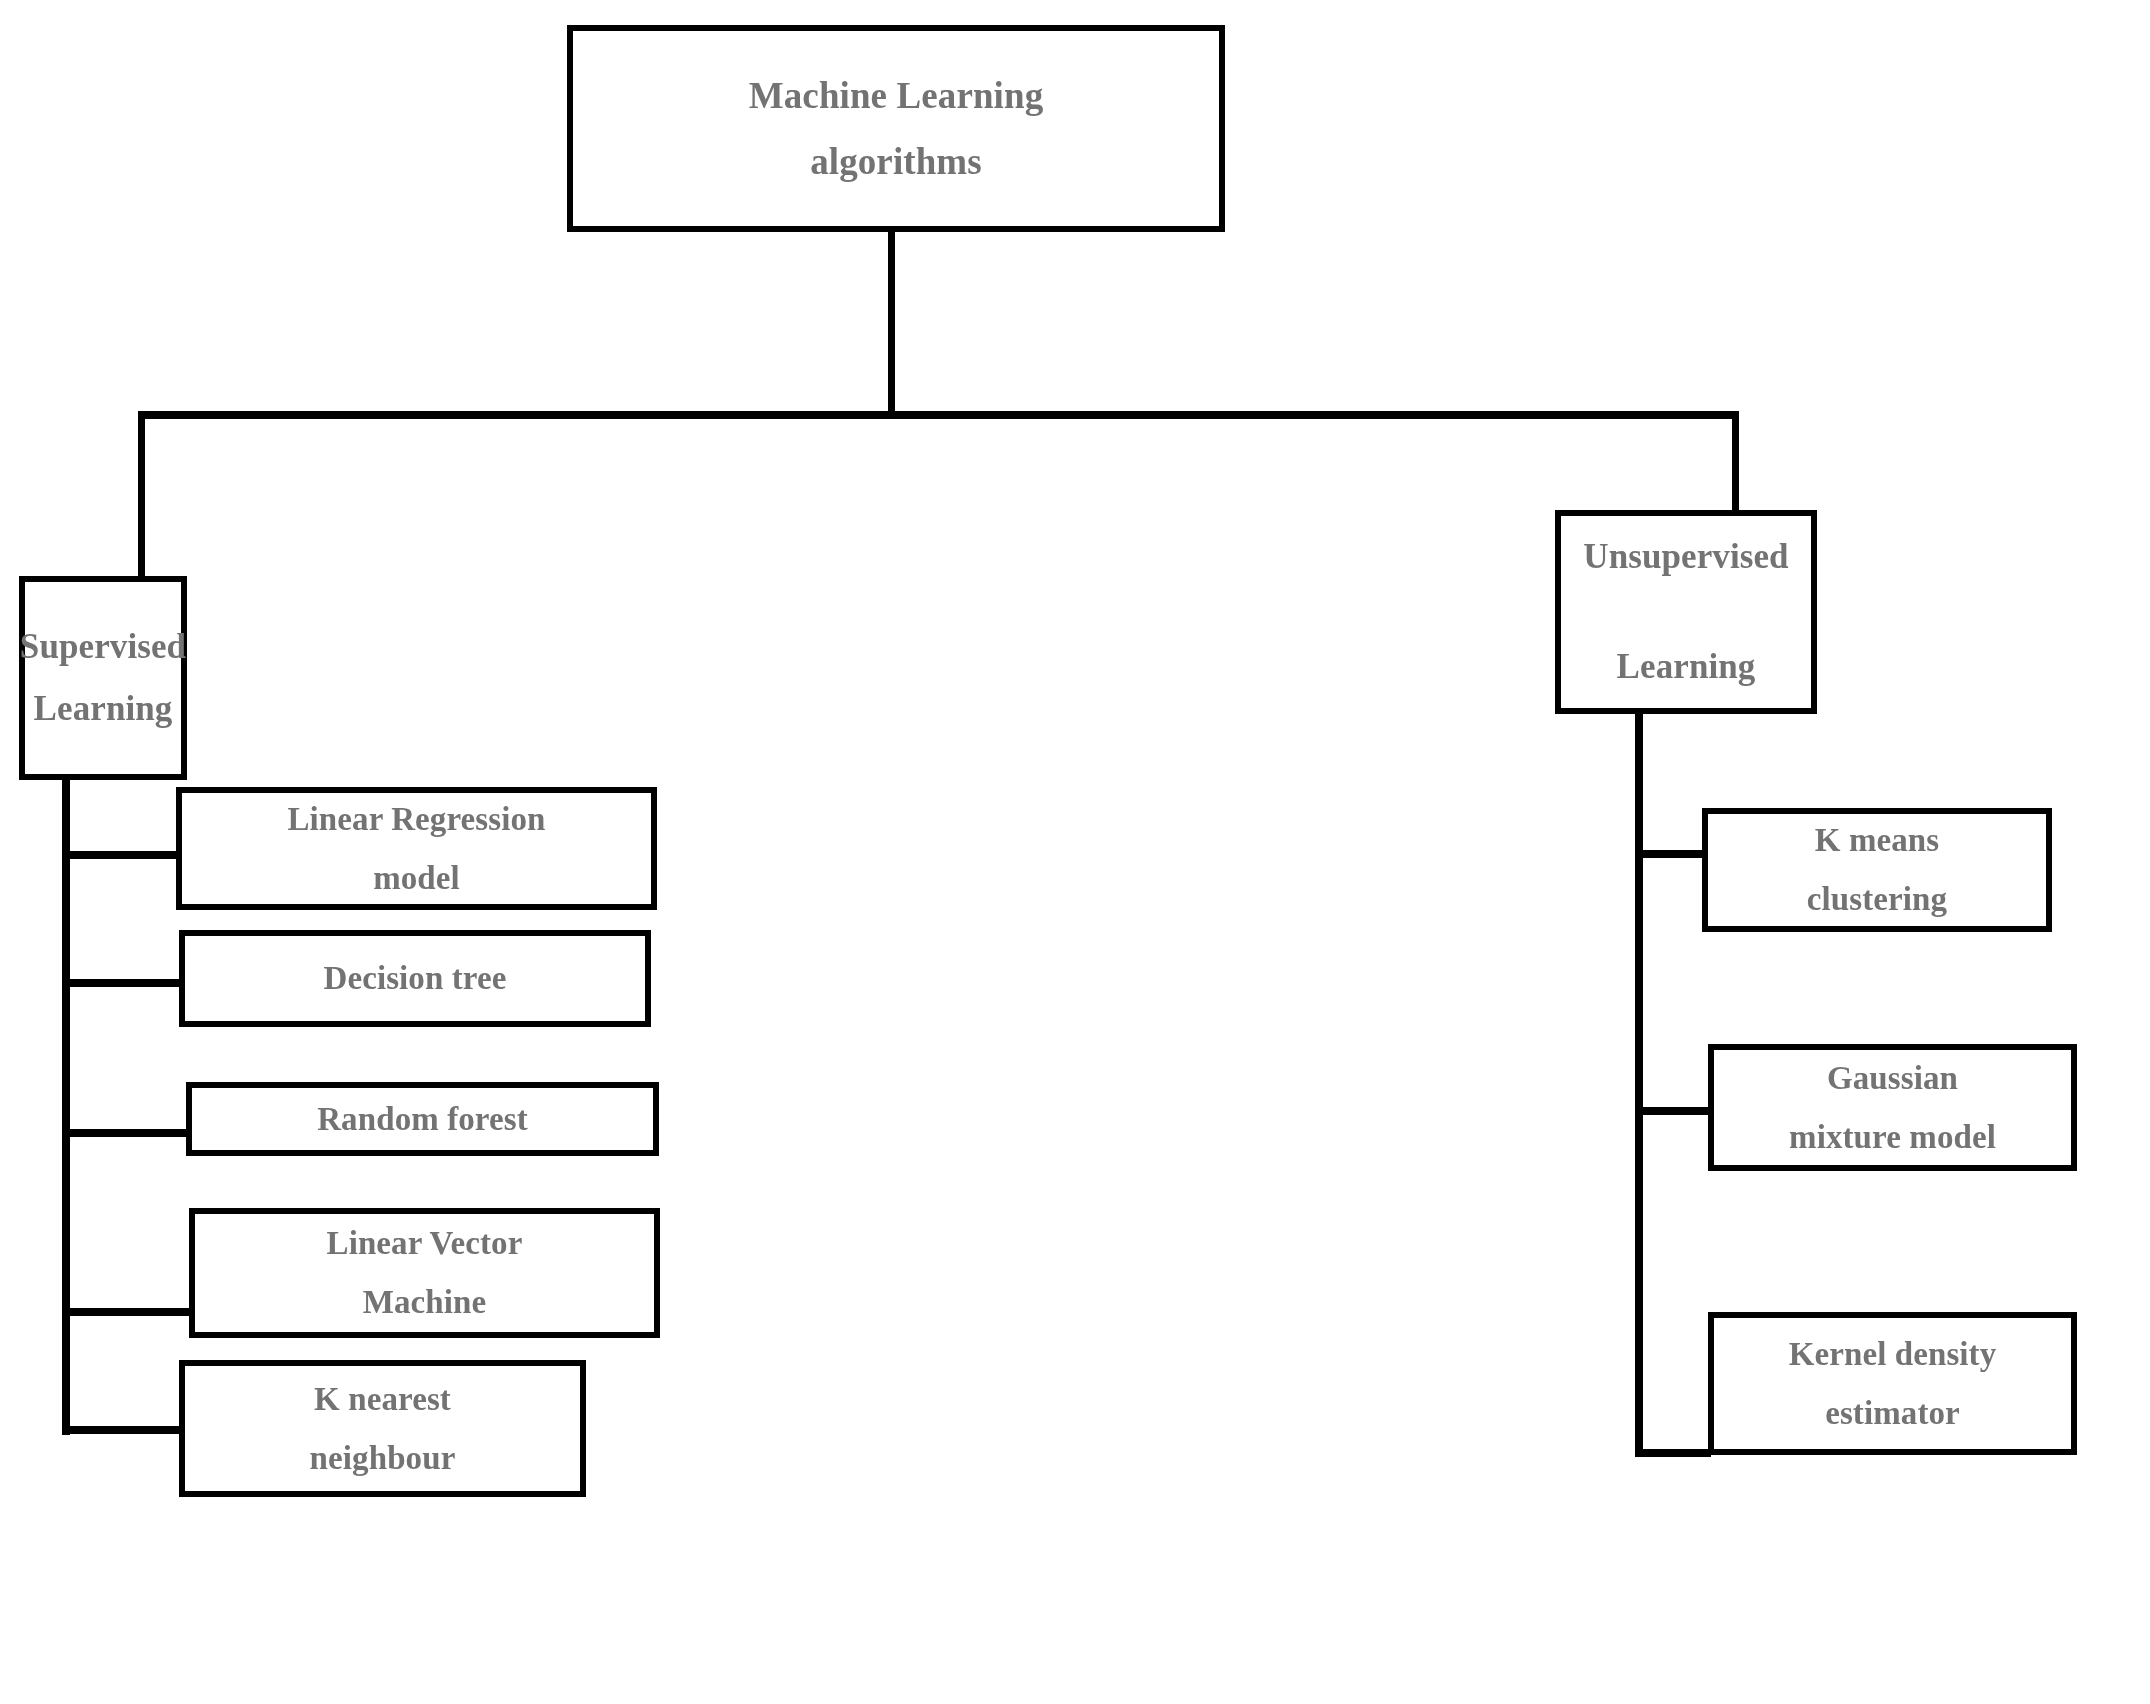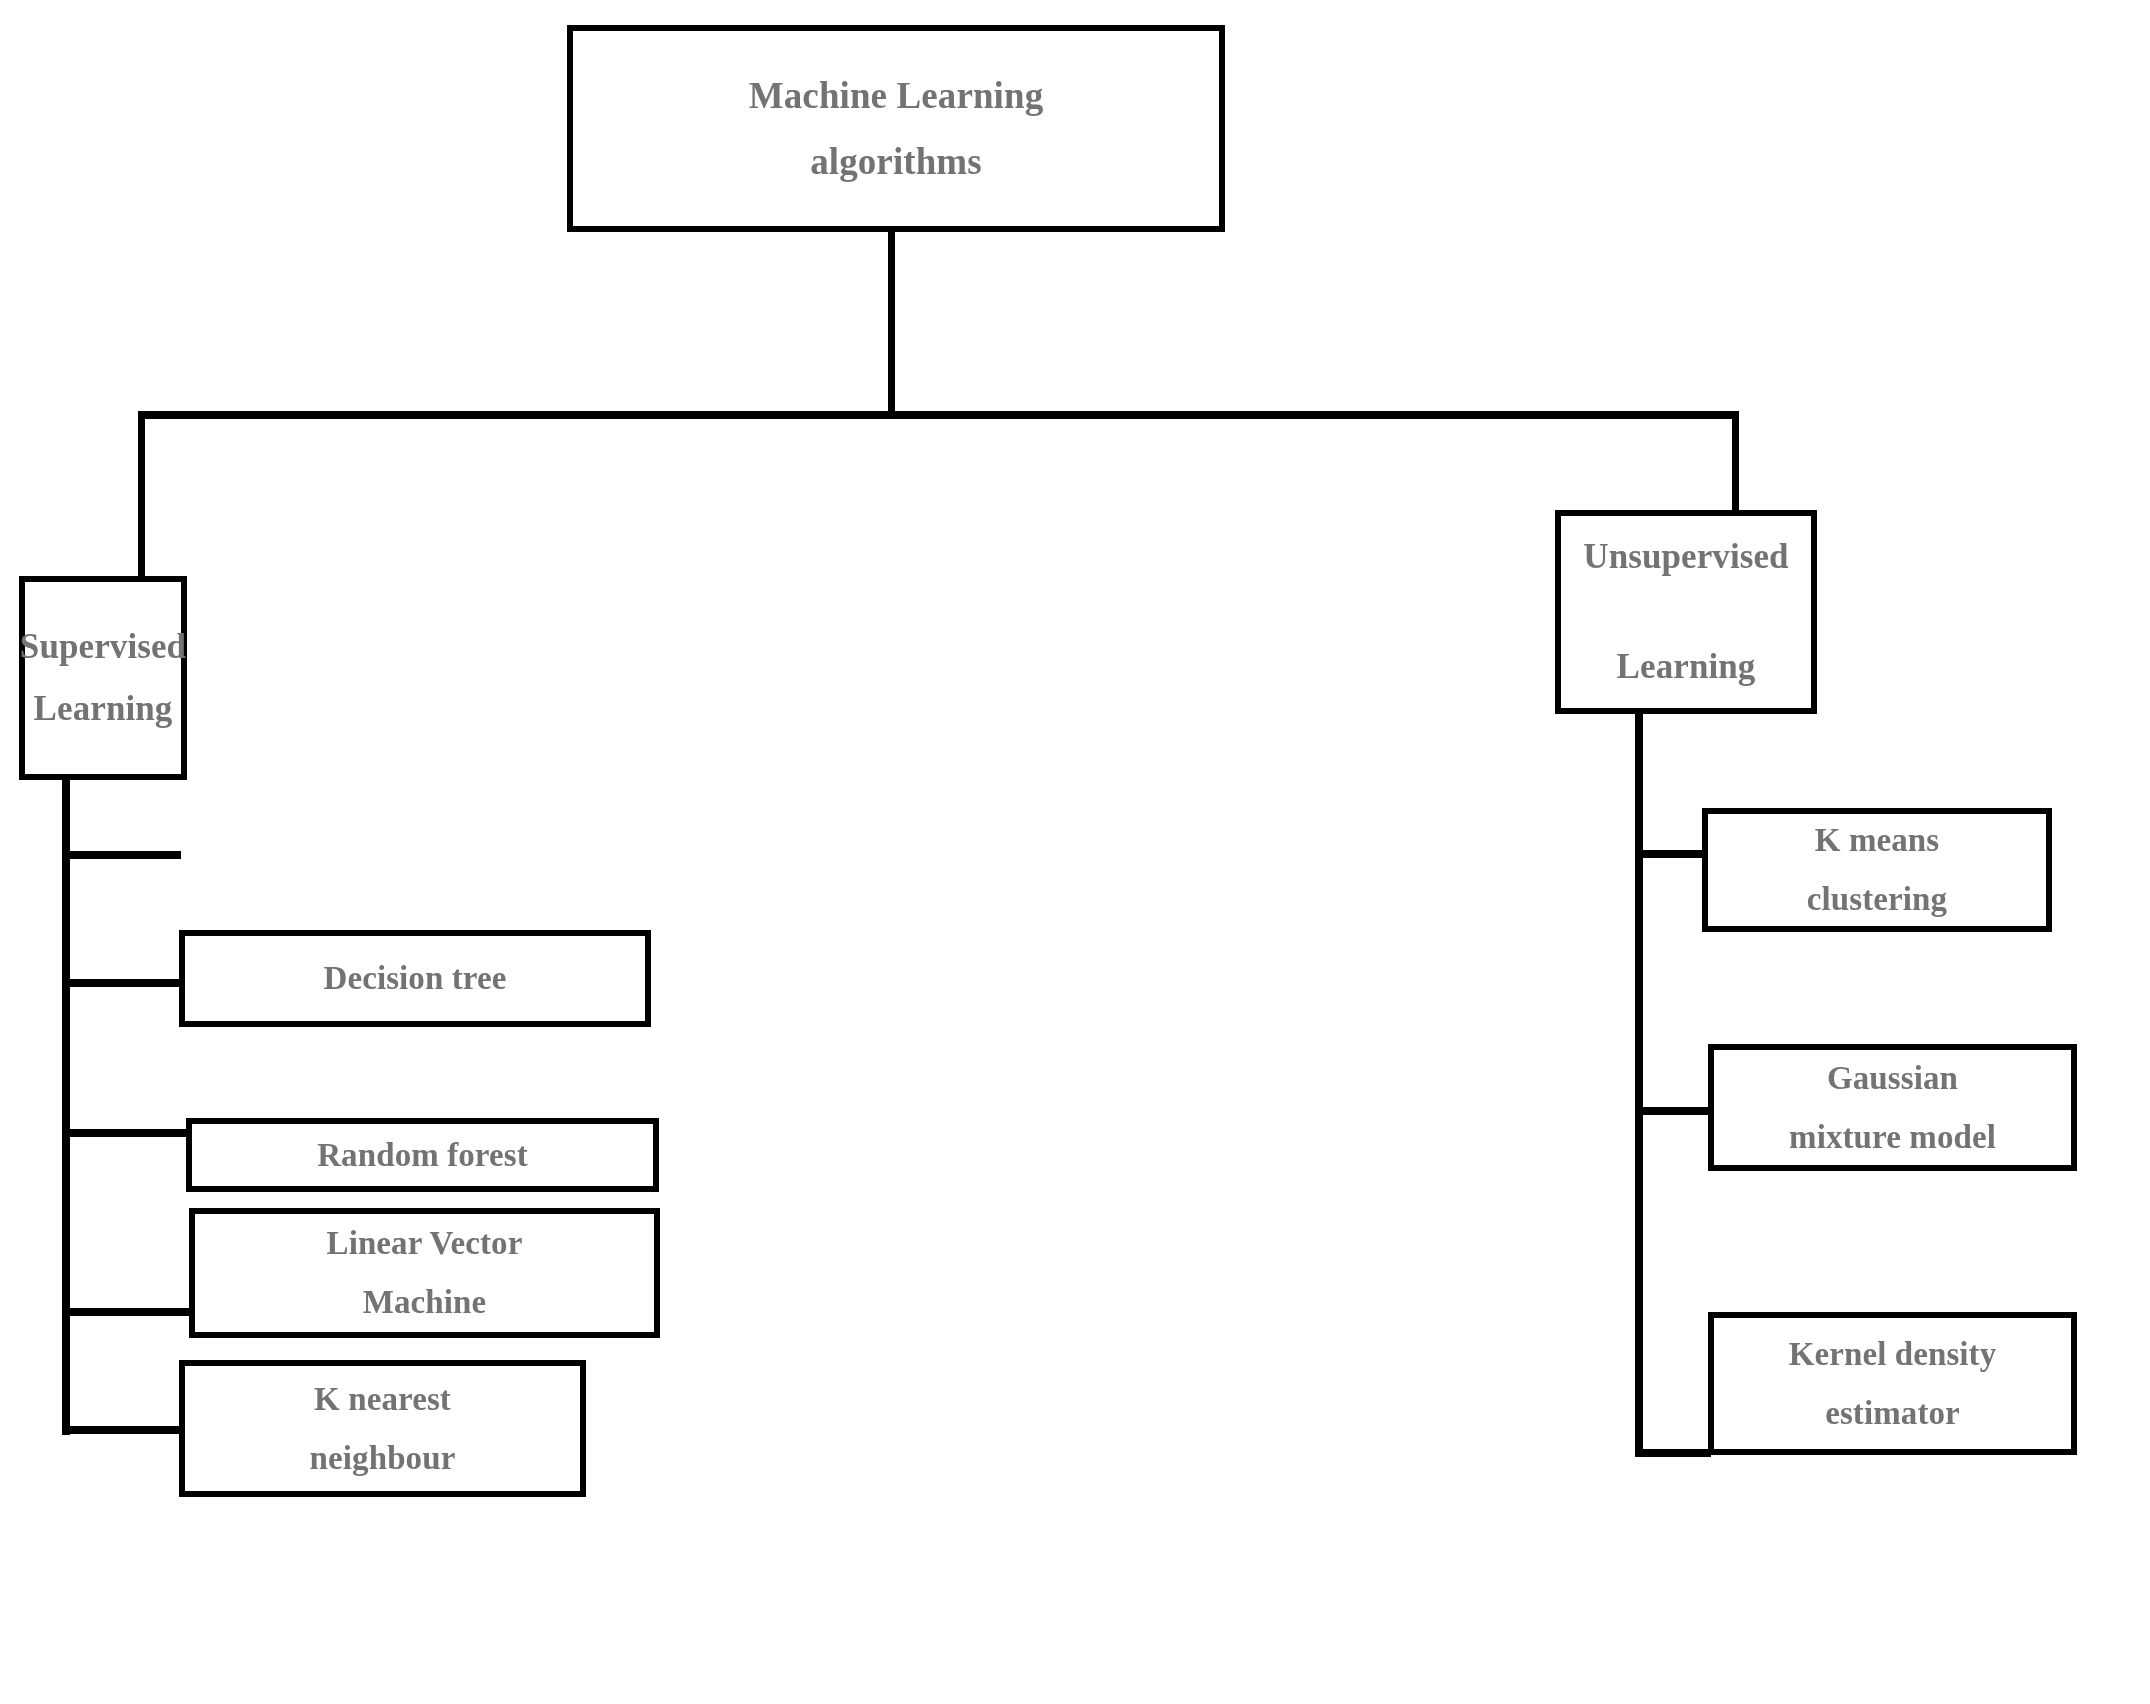--- a/index.html
+++ b/index.html
@@ -76,26 +76,30 @@
   <div class="node branch" style="left:19px; top:576px; width:168px; height:204px;">
     <span class="line">Supervised</span>
     <span class="line">Learning</span>
   </div>
 
   <div class="node branch" style="left:1555px; top:510px; width:262px; height:204px;gap:47px;">
     <span class="line">Unsupervised</span>
     <span class="line">Learning</span>
   </div>
 
+  <div class="node leaf" style="left:176px; top:787px; width:481px; height:123px;">
+    <span class="line">Linear Regression</span>
+    <span class="line">model</span>
+  </div>
 
   <div class="node leaf" style="left:179px; top:930px; width:472px; height:97px;">
     <span class="line">Decision tree</span>
   </div>
 
-  <div class="node leaf" style="left:186px; top:1082px; width:473px; height:74px;margin-top:36px;">
+  <div class="node leaf" style="left:186px; top:1082px; width:473px; height:74px;">
     <span class="line">Random forest</span>
   </div>
 
   <div class="node leaf" style="left:189px; top:1208px; width:471px; height:130px;">
     <span class="line">Linear Vector</span>
     <span class="line">Machine</span>
   </div>
 
   <div class="node leaf" style="left:179px; top:1360px; width:407px; height:137px;">
     <span class="line">K nearest</span>

